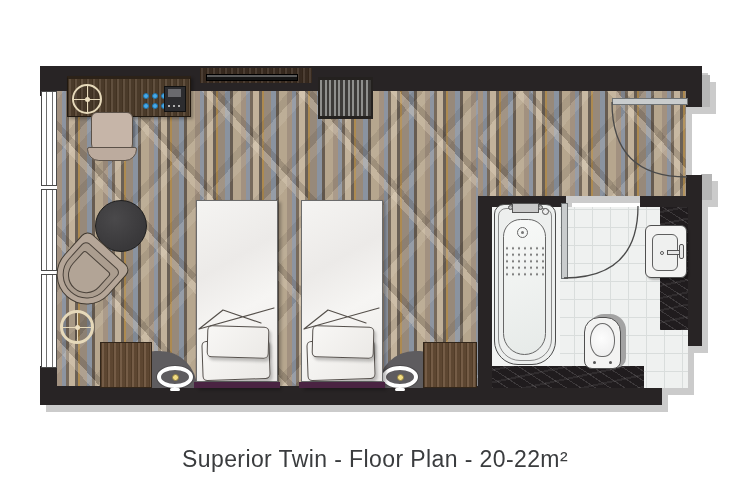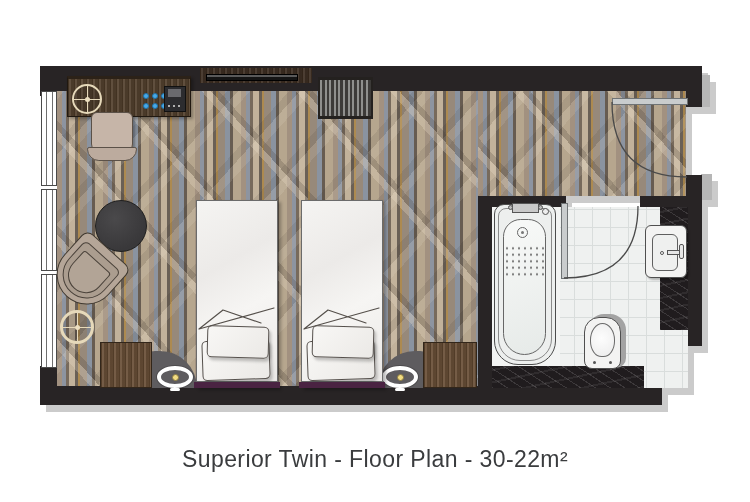--- a/index.html
+++ b/index.html
@@ -175,14 +175,14 @@
     <div class="a doorleaf" style="left:561px;top:203px;width:7px;height:76px;"></div>
 
     <svg class="overlay" width="750" height="502" viewBox="0 0 750 502" fill="none">
       <path d="M 612 102 Q 612 177 687 177" stroke="#4a4a4a" stroke-width="1.3" fill="none"></path>
       <path d="M 564 278 Q 638 278 638 206" stroke="#4a4a4a" stroke-width="1.3" fill="none"></path>
       <path d="M199 329 L274 308 M223 310 L199 329 M223 310 L261 323" stroke="#55504b" stroke-width="1.2" stroke-linecap="round" fill="none"></path>
       <path d="M304 329 L379 308 M328 310 L304 329 M328 310 L366 323" stroke="#55504b" stroke-width="1.2" stroke-linecap="round" fill="none"></path>
     </svg>
   </div>
 
-  <div id="caption">Superior Twin - Floor Plan - 30-22m²</div>
+  <div id="caption">Superior Twin - Floor Plan - 20-22m²</div>
 </div>
 
 </body></html>

